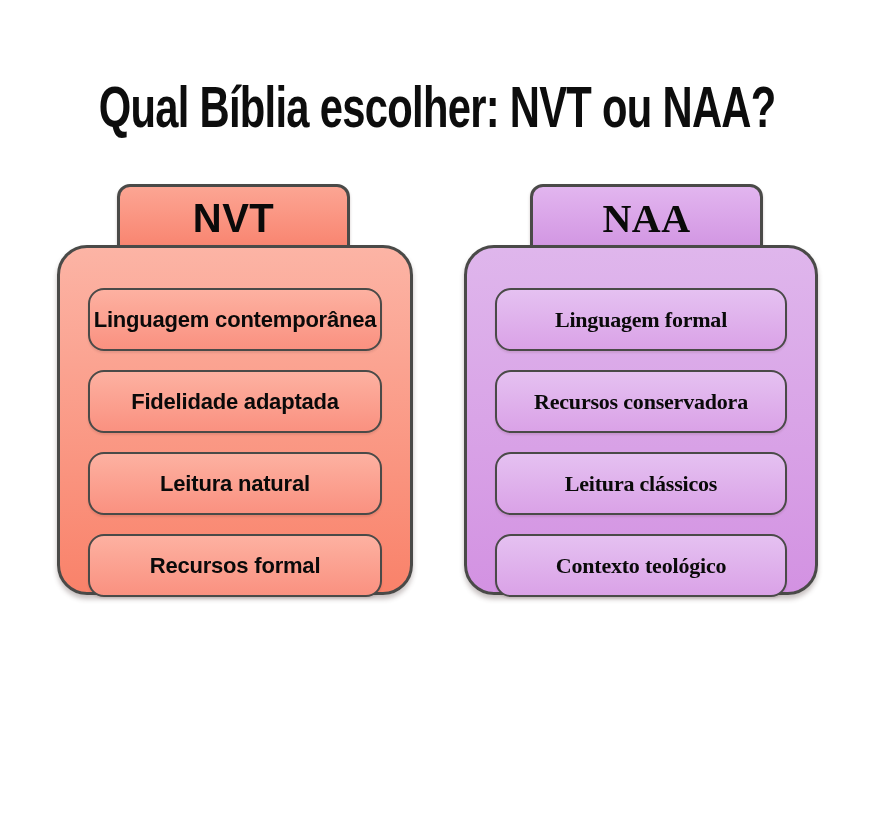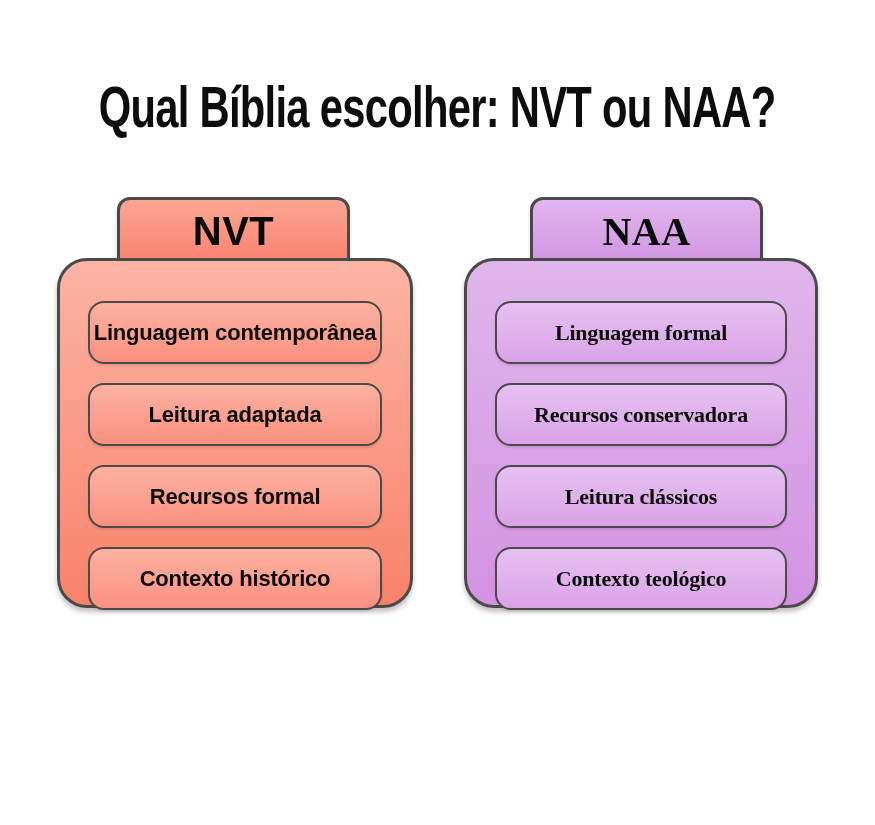--- a/index.html
+++ b/index.html
@@ -29,21 +29,21 @@
     font-size: 58px;
     font-weight: 700;
     color: #0d0d0d;
     letter-spacing: -1px;
     transform: scaleX(0.72);
     transform-origin: 50% 50%;
     line-height: 1.0;
   }
   .column {
     position: absolute;
-    top: 197px;
+    top: 184px;
     height: 545px;
     text-align: right;
   }
   .column.nvt { left: 57px;  width: 356px; }
   .column.naa { left: 464px; width: 354px; font-family: Liberation Serif, serif; }
 
   .tab {
     position: absolute;
     top: 0;
     width: 233px;
@@ -115,27 +115,27 @@
 
   <div class="column nvt" style="--border: #4a4a48; --tab-top: #fca593; --tab-bottom: #f87e69; --card-top: #fcb4a5; --card-bottom: #f9826a; --item-top: #fdb1a1; --item-bottom: #fa9180;">
     <div class="tab">
       <span class="tab-label">NVT</span>
     </div>
     <div class="card">
       <div class="feature">
         <span>Linguagem contemporânea</span>
       </div>
       <div class="feature">
-        <span>Leitura adaptada</span>
+        <span>Fidelidade adaptada</span>
+      </div>
+      <div class="feature">
+        <span>Leitura natural</span>
       </div>
       <div class="feature">
         <span>Recursos formal</span>
-      </div>
-      <div class="feature">
-        <span>Contexto histórico</span>
       </div>
     </div>
   </div>
 
   <div class="column naa" style="--border: #4a4a48; --tab-top: #e2b5ef; --tab-bottom: #cf90e0; --card-top: #dfb6ec; --card-bottom: #d392e2; --item-top: #e5c1f1; --item-bottom: #daa2e7;">
     <div class="tab">
       <span class="tab-label">NAA</span>
     </div>
     <div class="card">
       <div class="feature">

